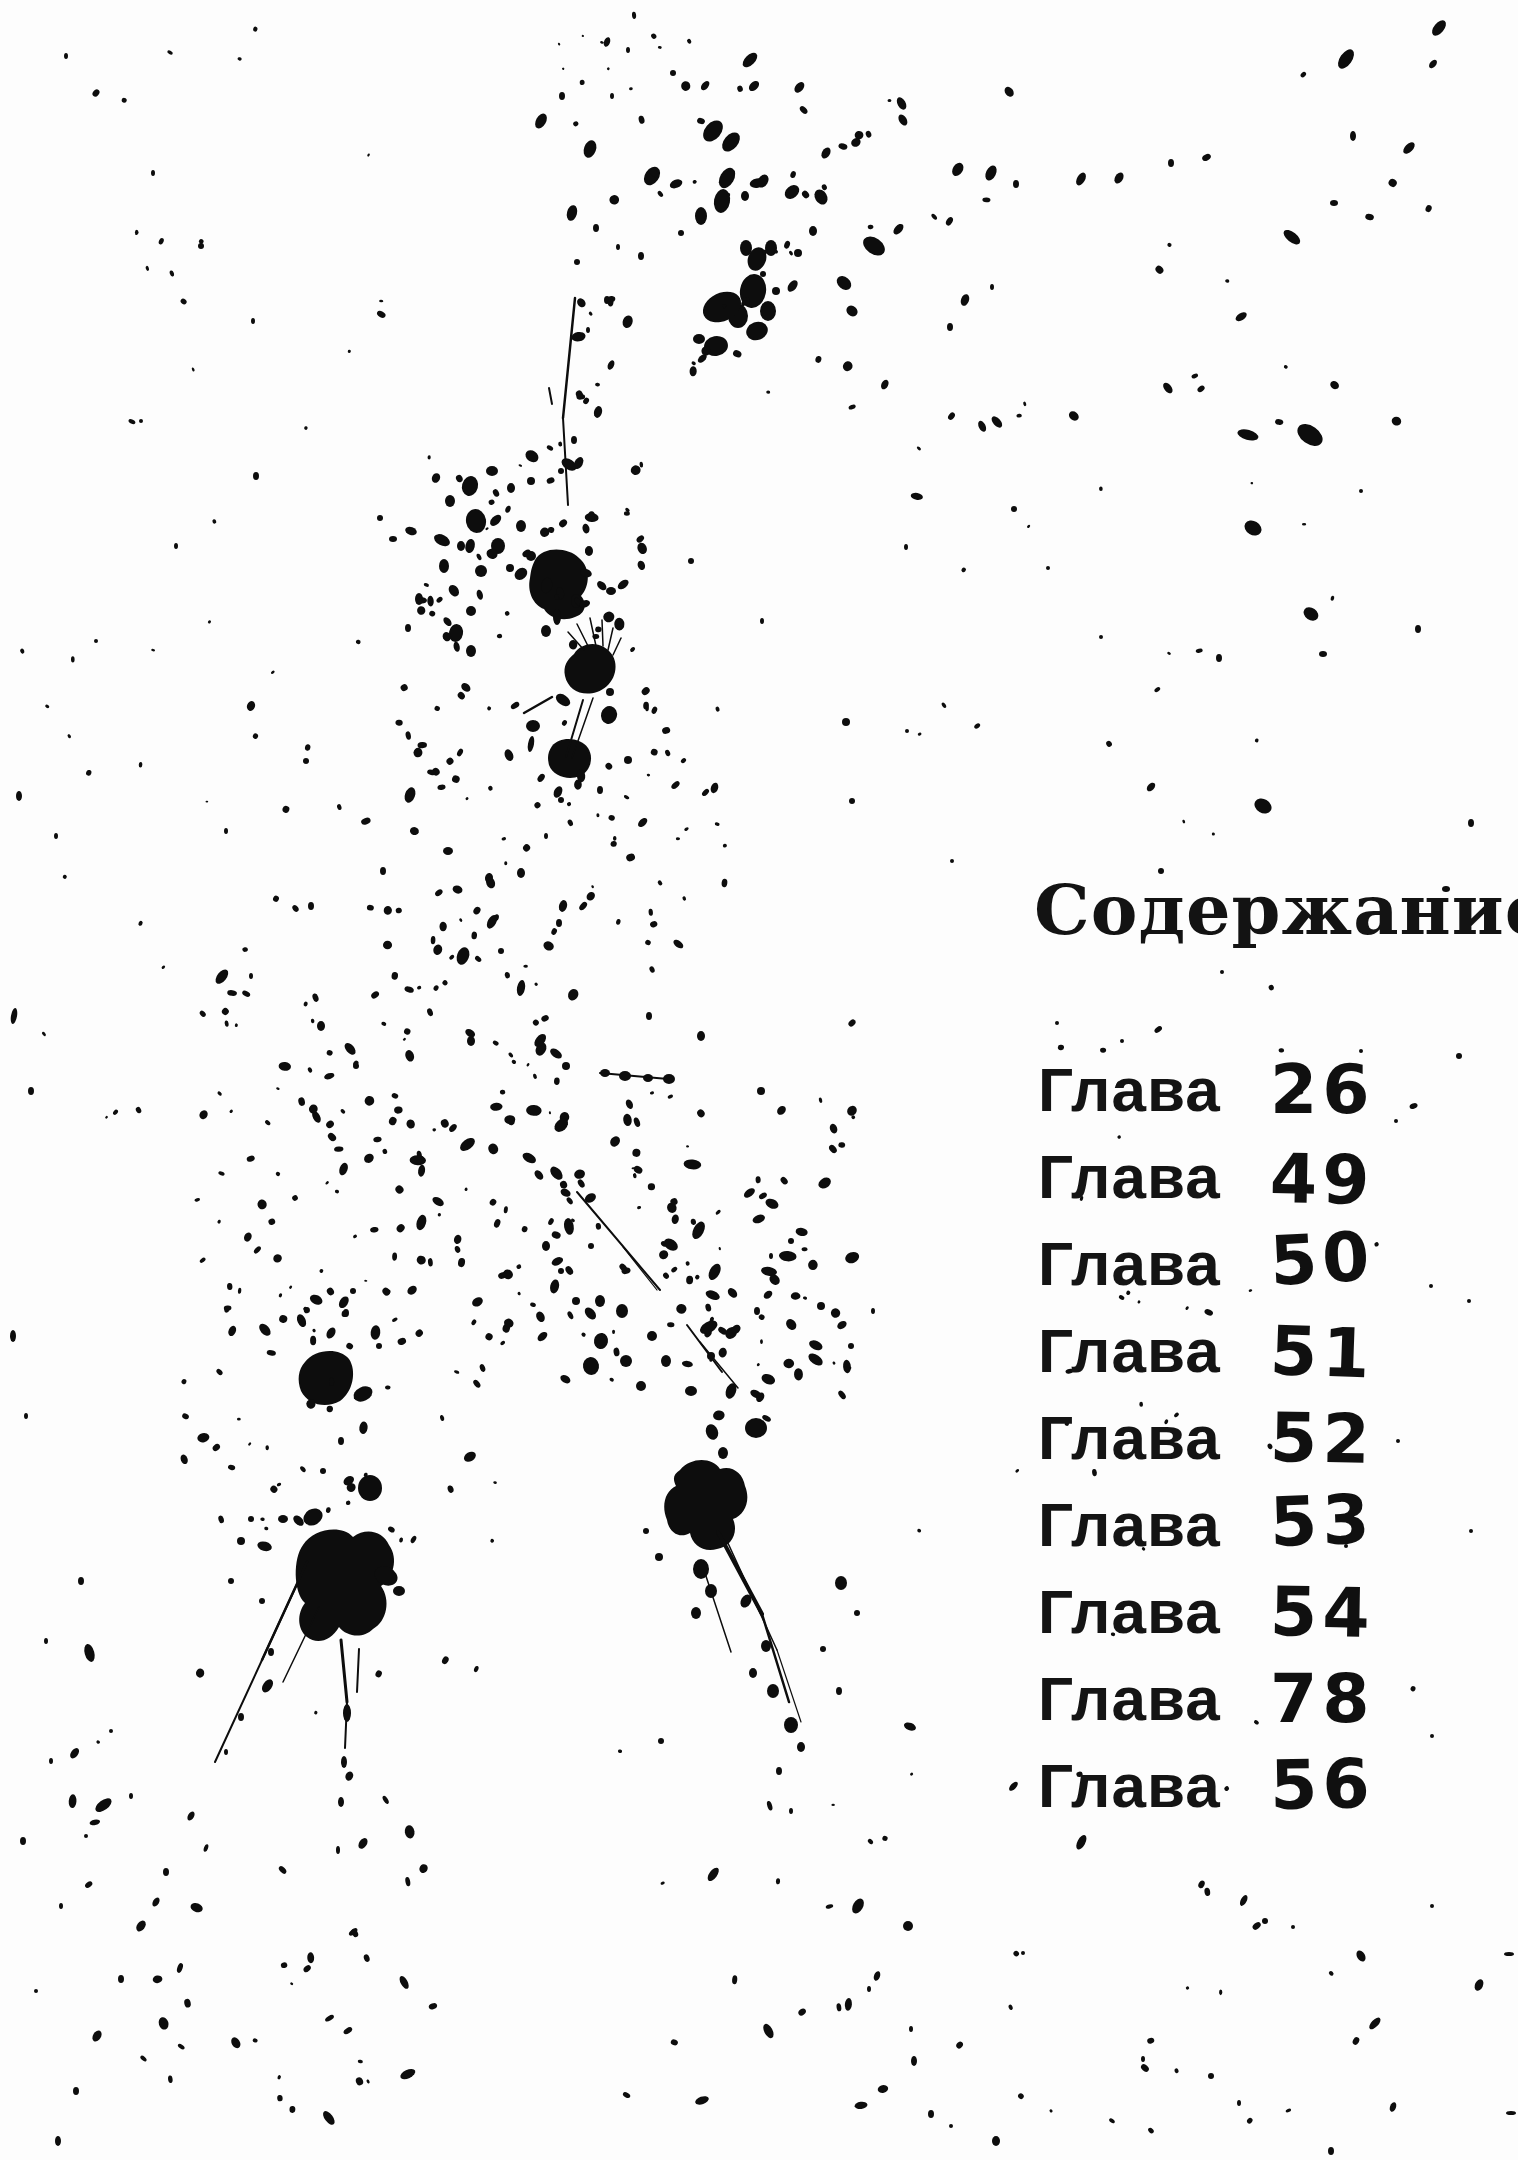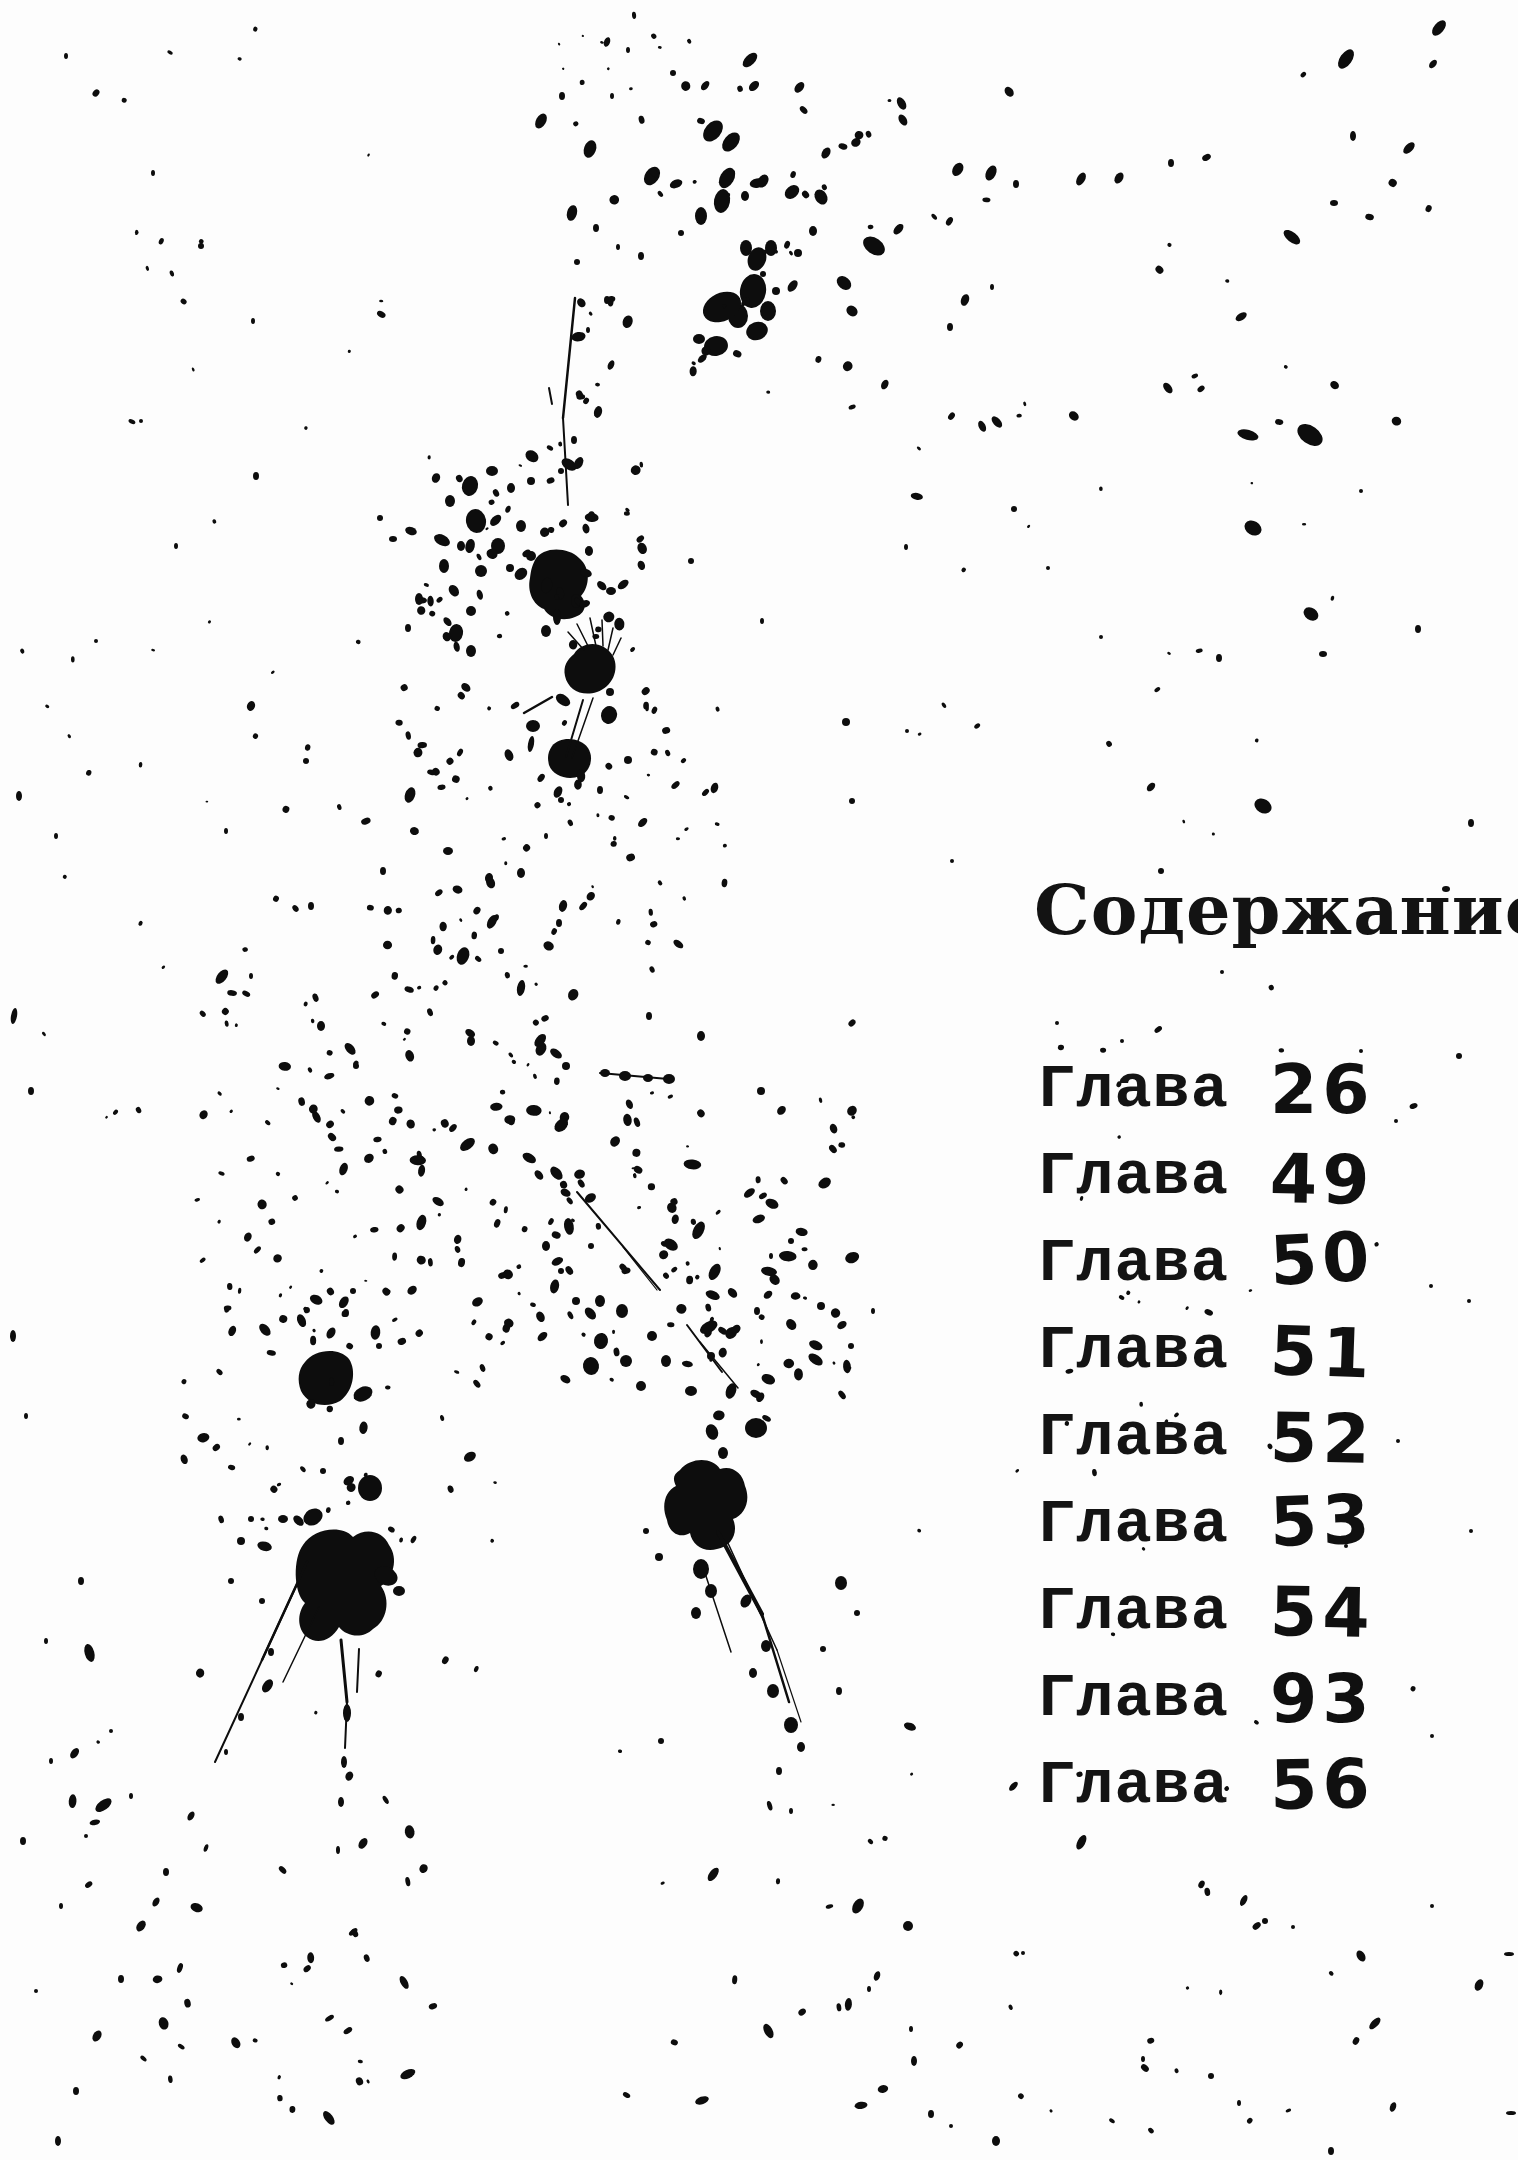--- a/index.html
+++ b/index.html
@@ -31,21 +31,21 @@
   }
   .chapter-row{
     position:absolute;
     left:0;
     height:87px;
     width:440px;
     display:flex;
     align-items:center;
   }
   .chapter-word{
-    font-family:Liberation Mono, monospace;
+    font-family:Liberation Sans, sans-serif;
     font-weight:700;
     font-size:62px;
     color:#141414;
     letter-spacing:1px;
     white-space:nowrap;
   }
   .chapter-number{
     position:absolute;
     left:232px;
     font-family:"DejaVu Sans", sans-serif;
@@ -1146,20 +1146,20 @@
       <li class="chapter-row" style="top: 435px;">
         <span class="chapter-word">Глава</span>
         <span class="chapter-number" style="transform: rotate(-2deg) translateY(-2px);">53</span>
       </li>
       <li class="chapter-row" style="top: 522px;">
         <span class="chapter-word">Глава</span>
         <span class="chapter-number" style="transform: rotate(1deg) translateY(0px);">54</span>
       </li>
       <li class="chapter-row" style="top: 609px;">
         <span class="chapter-word">Глава</span>
-        <span class="chapter-number" style="transform: rotate(0deg) translateY(0px);">93</span>
+        <span class="chapter-number" style="transform: rotate(0deg) translateY(0px);">78</span>
       </li>
       <li class="chapter-row" style="top: 696px;">
         <span class="chapter-word">Глава</span>
         <span class="chapter-number" style="transform: rotate(-1deg) translateY(0px);">56</span>
       </li>
     </ol>
 </div>
 
 </body></html>

